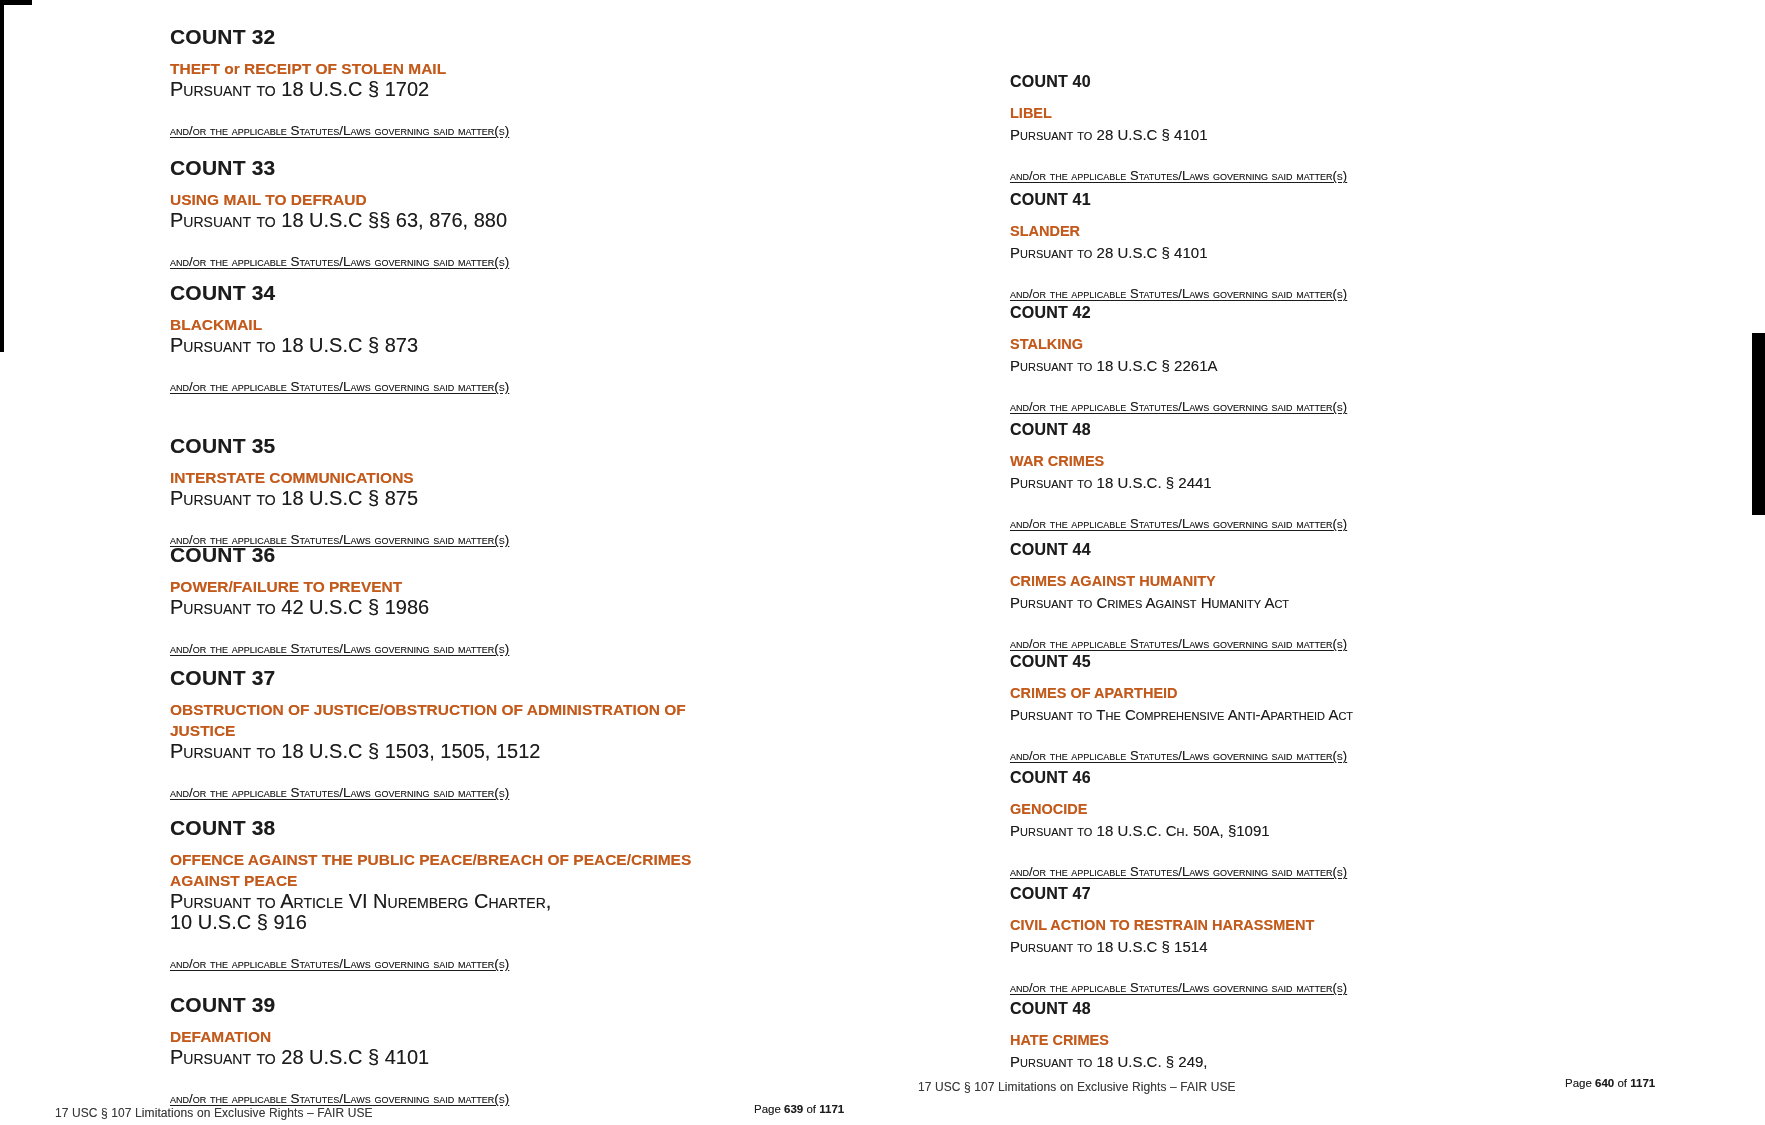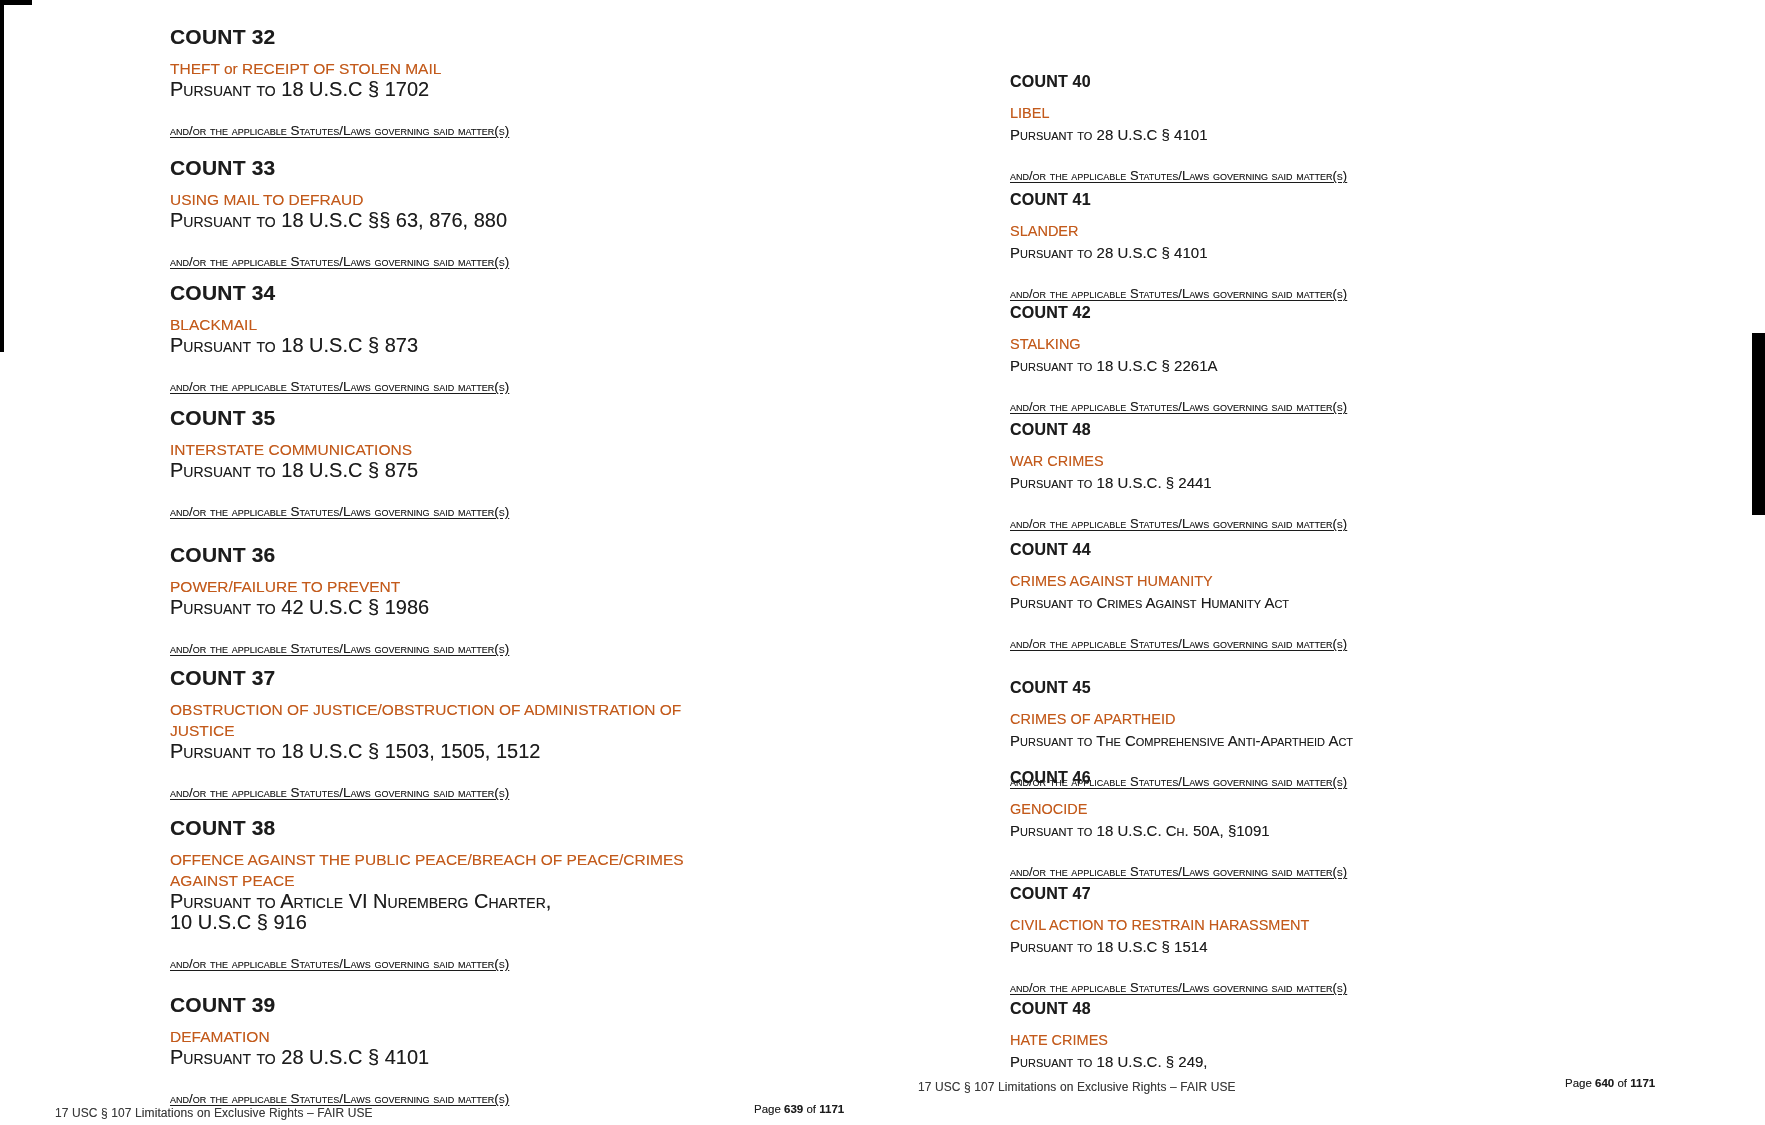--- a/index.html
+++ b/index.html
@@ -7,21 +7,21 @@
     width:1765px;height:1125px;position:relative;overflow:hidden;
     background:#ffffff;color:#1c1c1c;
     font-family:"Liberation Sans",sans-serif;
   }
   .page{position:absolute;top:0;width:600px;height:1125px;}
   .page-left{left:170px;}
   .page-right{left:1010px;}
   .count{position:absolute;left:0;width:600px;text-align:left;
          text-shadow:0 0 0.6px rgba(20,20,20,0.45);}
   .count-heading{font-weight:bold;font-size:21px;line-height:24px;margin-bottom:9px;letter-spacing:.2px;}
-  .count-title{font-weight:normal;font-size:15.5px;line-height:21px;color:#c35a1b;white-space:nowrap;
+  .count-title{font-weight:bold;font-size:15.5px;line-height:21px;color:#c35a1b;white-space:nowrap;
                text-shadow:0 0 0.6px rgba(195,90,27,0.45);}
   .statute{font-size:20px;line-height:21px;font-variant:small-caps;white-space:nowrap;}
   .applicable{font-size:13.5px;line-height:21px;font-variant:small-caps;white-space:nowrap;
               text-decoration:underline;text-underline-offset:2px;margin-top:20px;}
   .page-right .count-heading{font-size:16px;line-height:24px;}
   .page-right .count-title{font-size:14.5px;}
   .page-right .statute{font-size:15px;}
   .page-right .applicable{font-size:13px;}
   .footer-note{position:absolute;font-size:12px;color:#3a3a3a;letter-spacing:.1px;
                text-shadow:0 0 0.5px rgba(40,40,40,0.4);}
@@ -55,21 +55,21 @@
     <div class="applicable">and/or the applicable Statutes/Laws governing said matter(s)</div>
   </div>
 
   <div class="count" style="top:281px">
     <div class="count-heading">COUNT 34</div>
     <div class="count-title">BLACKMAIL</div>
     <div class="statute">Pursuant to 18 U.S.C § 873</div>
     <div class="applicable">and/or the applicable Statutes/Laws governing said matter(s)</div>
   </div>
 
-  <div class="count" style="top:406px">
+  <div class="count" style="top:434px">
     <div class="count-heading">COUNT 35</div>
     <div class="count-title">INTERSTATE COMMUNICATIONS</div>
     <div class="statute">Pursuant to 18 U.S.C § 875</div>
     <div class="applicable">and/or the applicable Statutes/Laws governing said matter(s)</div>
   </div>
 
   <div class="count" style="top:543px">
     <div class="count-heading">COUNT 36</div>
     <div class="count-title">POWER/FAILURE TO PREVENT</div>
     <div class="statute">Pursuant to 42 U.S.C § 1986</div>
@@ -132,21 +132,21 @@
     <div class="applicable">and/or the applicable Statutes/Laws governing said matter(s)</div>
   </div>
 
   <div class="count" style="top:538px">
     <div class="count-heading">COUNT 44</div>
     <div class="count-title">CRIMES AGAINST HUMANITY</div>
     <div class="statute">Pursuant to Crimes Against Humanity Act</div>
     <div class="applicable">and/or the applicable Statutes/Laws governing said matter(s)</div>
   </div>
 
-  <div class="count" style="top:676px">
+  <div class="count" style="top:650px">
     <div class="count-heading">COUNT 45</div>
     <div class="count-title">CRIMES OF APARTHEID</div>
     <div class="statute">Pursuant to The Comprehensive Anti-Apartheid Act</div>
     <div class="applicable">and/or the applicable Statutes/Laws governing said matter(s)</div>
   </div>
 
   <div class="count" style="top:766px">
     <div class="count-heading">COUNT 46</div>
     <div class="count-title">GENOCIDE</div>
     <div class="statute">Pursuant to 18 U.S.C. Ch. 50A, §1091</div>

